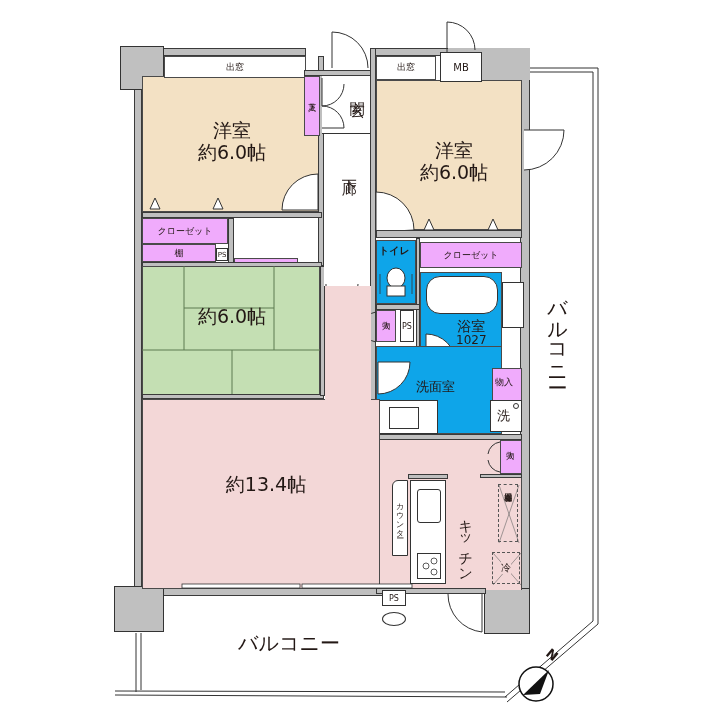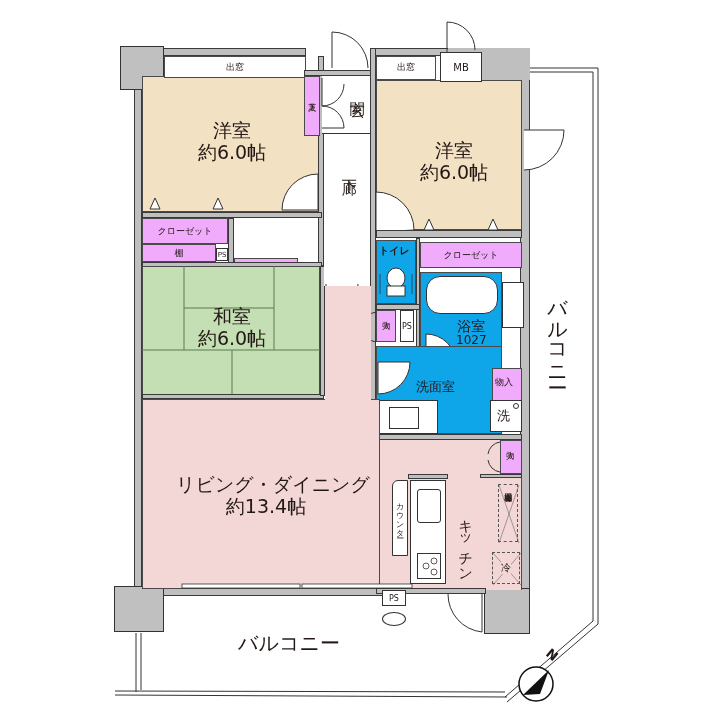--- a/index.html
+++ b/index.html
@@ -84,21 +84,20 @@
 
 <div class="abs room washi" style="left:142px;top:266px;width:178px;height:130px;"></div>
 <svg width="178" height="130" style="left:142px;top:266px;">
   <line x1="42" y1="0" x2="42" y2="84" stroke="#5c7a50" stroke-width="1"></line>
   <line x1="42" y1="42" x2="132" y2="42" stroke="#5c7a50" stroke-width="1"></line>
   <line x1="132" y1="0" x2="132" y2="84" stroke="#5c7a50" stroke-width="1"></line>
   <line x1="0" y1="84" x2="178" y2="84" stroke="#5c7a50" stroke-width="1"></line>
   <line x1="90" y1="84" x2="90" y2="130" stroke="#5c7a50" stroke-width="1"></line>
 </svg>
 <div class="lbl big" style="left:180px;top:306px;width:104px;">
-  <div>和室</div>
   <div>約6.0帖</div>
 </div>
 <div class="abs wall" style="left:142px;top:394px;width:182px;height:5px;"></div>
 <div class="abs wall" style="left:320px;top:266px;width:5px;height:130px;"></div>
 
 <div class="abs room storage" style="left:304px;top:76px;width:16px;height:60px;">
   <span class="lbl xs vert" style="left:2px;top:20px;font-size:8px;">下足入</span>
 </div>
 <div class="abs wall" style="left:304px;top:70px;width:68px;height:6px;"></div>
 <div class="abs white" style="left:322px;top:76px;width:48px;height:58px;border-bottom:1px solid #333;"></div>
@@ -191,21 +190,20 @@
 <div class="abs" style="left:490px;top:400px;width:32px;height:32px;border:1.5px solid #333;background:#fff;">
   <span class="lbl mid" style="left:6px;top:8px;">洗</span>
   <span class="abs" style="right:2px;top:2px;width:6px;height:6px;border:1px solid #333;border-radius:50%;"></span>
 </div>
 <div class="abs wall" style="left:370px;top:434px;width:152px;height:6px;"></div>
 
 <div class="abs ldk" style="left:142px;top:399px;width:238px;height:190px;border:1px solid #4a4a4a;"></div>
 <div class="abs ldk" style="left:325px;top:286px;width:46px;height:115px;"></div>
 <div class="abs ldk" style="left:380px;top:440px;width:142px;height:150px;border-right:1px solid #4a4a4a;"></div>
 <div class="lbl big" style="left:176px;top:474px;width:180px;">
-  <div>リビング・ダイニング</div>
   <div>約13.4帖</div>
 </div>
 
 <div class="abs room storage" style="left:500px;top:440px;width:22px;height:34px;">
   <span class="lbl xs vert" style="left:4px;top:4px;font-size:8px;">物入</span>
 </div>
 <svg width="20" height="36" style="left:482px;top:440px;">
   <path d="M18,2 A14,14 0 0 0 6,14 M18,32 A14,14 0 0 1 6,20" fill="none" stroke="#333" stroke-width="1"></path>
 </svg>
 <div class="abs wall" style="left:480px;top:474px;width:42px;height:4px;"></div>

